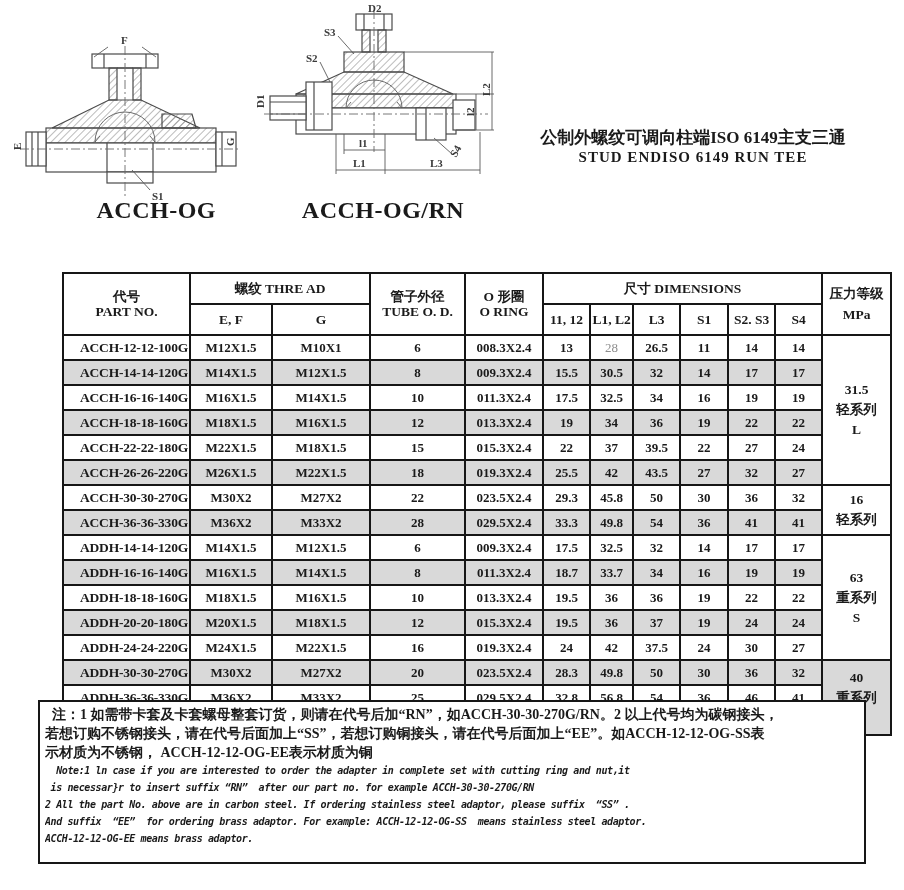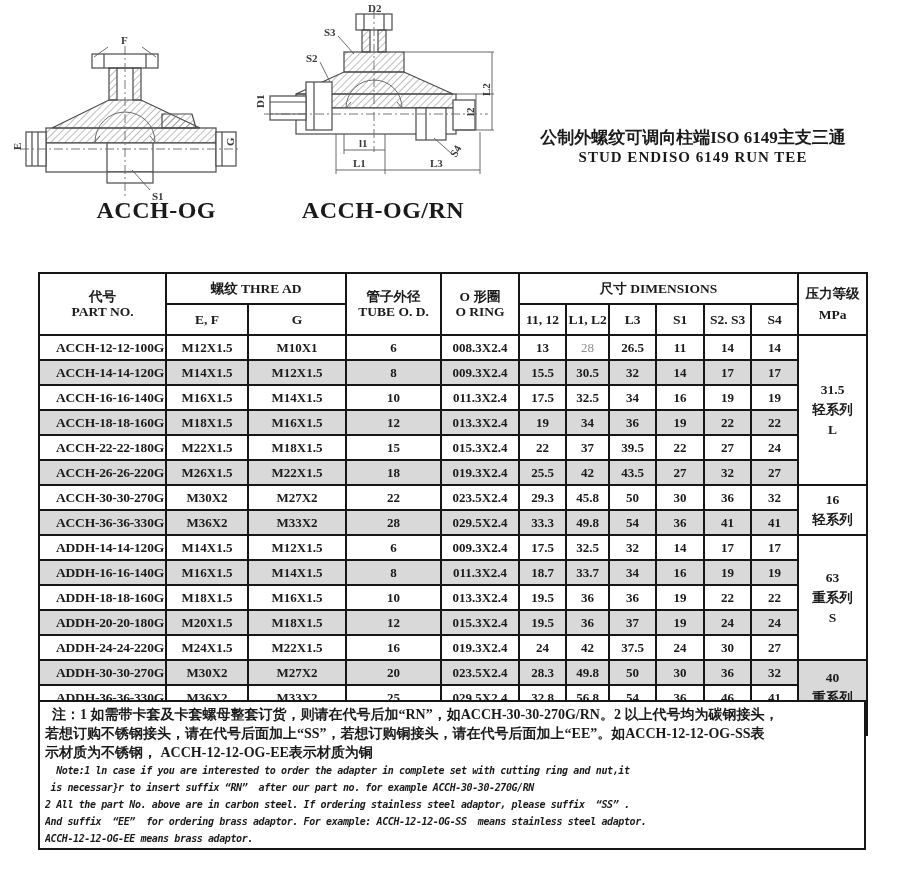--- a/index.html
+++ b/index.html
@@ -20,39 +20,39 @@
   .title-zh{font-size:17px;white-space:nowrap;}
   .title-en{font-size:15px;letter-spacing:1px;white-space:nowrap;}
   .dim{font-family:"Liberation Serif","DejaVu Serif",serif;font-weight:bold;font-size:11px;fill:#3a3a3a;}
   svg .ln{stroke:#4a4a4a;stroke-width:1.2;fill:none;}
   svg .fw{fill:#ffffff;}
   svg .fh{fill:url(#hatchA);}
   svg .cl{stroke:#6a6a6a;stroke-width:.9;stroke-dasharray:9 3 2 3;fill:none;}
   svg .dl{stroke:#5a5a5a;stroke-width:.9;fill:none;}
   
   .table-wrap{position:absolute;left:38px;top:272px;width:828px;}
-  table{border-collapse:collapse;table-layout:fixed;width:828px;}
+  table{border-collapse:collapse;table-layout:fixed;width:828px;margin-left:24px;}
   th,td{
     border:2px solid #161616;text-align:center;font-weight:bold;
     padding:0;overflow:hidden;white-space:nowrap;font-size:13px;
   }
   thead th{font-size:13.5px;}
   thead .r1 th{height:29px;}
   thead .r2 th{height:29px;}
   thead th div{line-height:15px;}
   tbody td{height:23px;line-height:23px;}
   td.part-no{text-align:left;padding-left:16px;font-size:13.5px;letter-spacing:-0.2px;}
   tr.shaded td{background:#d9d9d9;}
   td.pressure{background:#ffffff;font-size:13.5px;}
   td.pressure div{line-height:20px;}
   td.muted{color:#8d8d8d;font-weight:normal;}
   
   .notes{
     position:absolute;left:38px;top:700px;width:828px;box-sizing:border-box;
-    border:2px solid #161616;background:#fff;padding:3px 5px 1px 5px;
+    border:2px solid #161616;background:#fff;padding:3px 5px 15px 5px;
   }
   .note-zh{font-size:14px;font-weight:bold;line-height:19px;white-space:pre;overflow:hidden;}
   .note-en{font-size:10px;font-weight:bold;line-height:17px;white-space:pre;overflow:hidden;
            font-family:"DejaVu Sans Mono","Liberation Mono",monospace;letter-spacing:-0.4px;font-style:italic;}
 </style>
 </head>
 <body>
 
 <div class="top">
 

